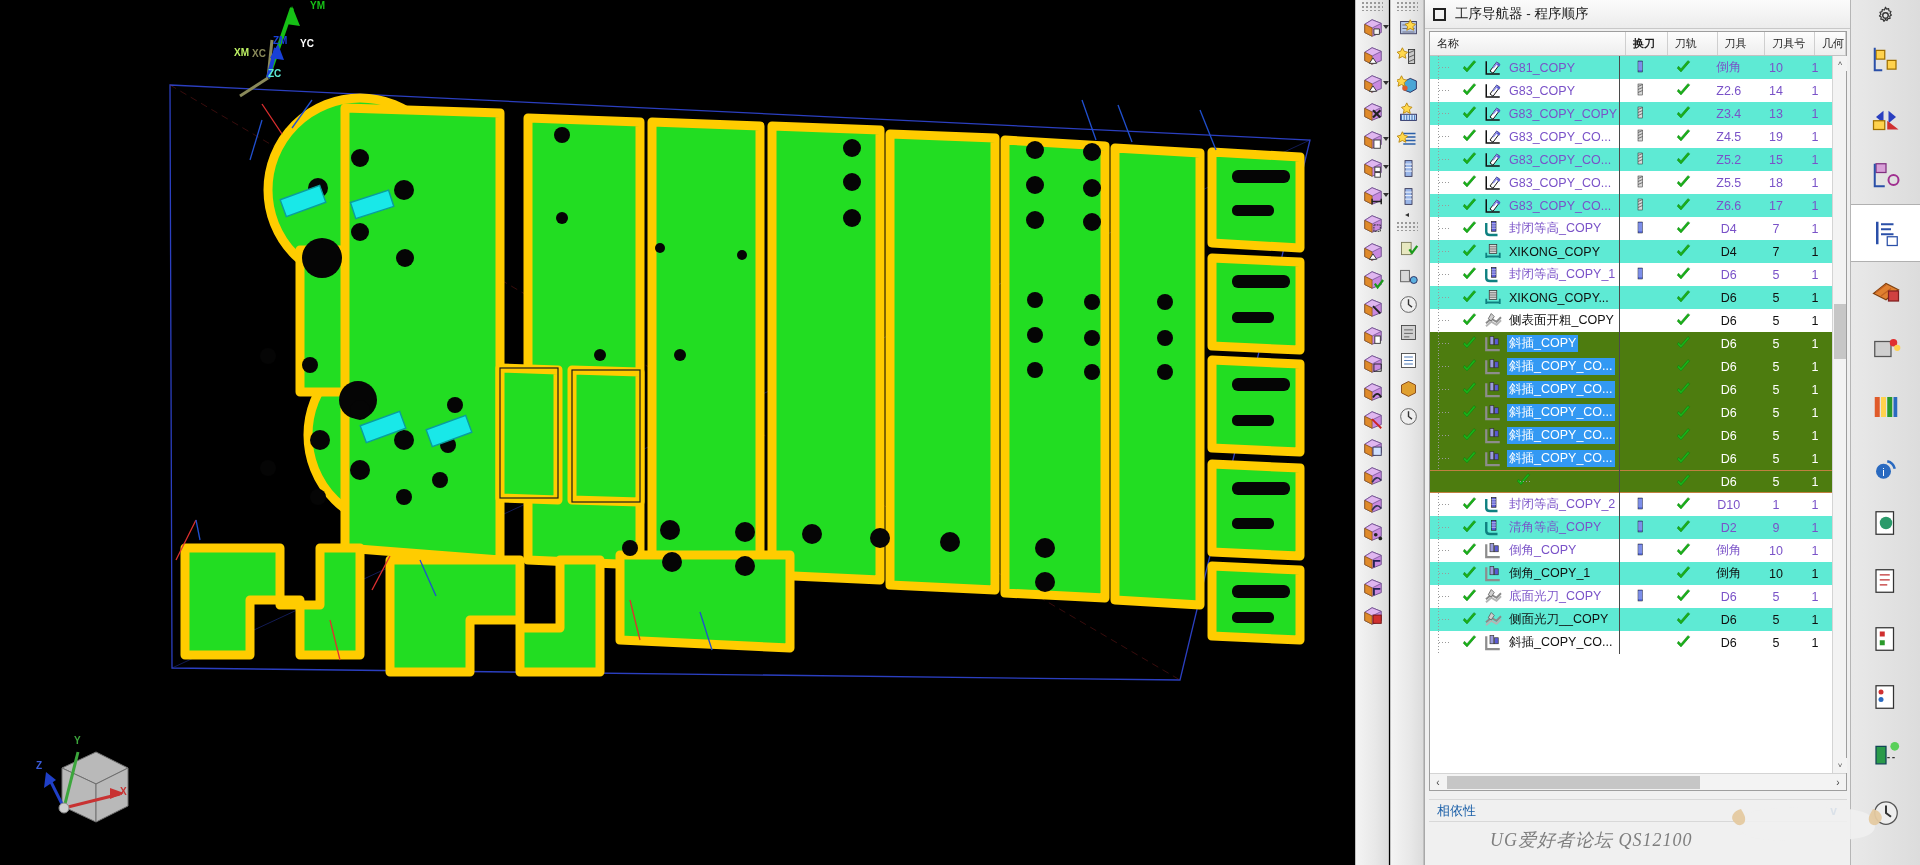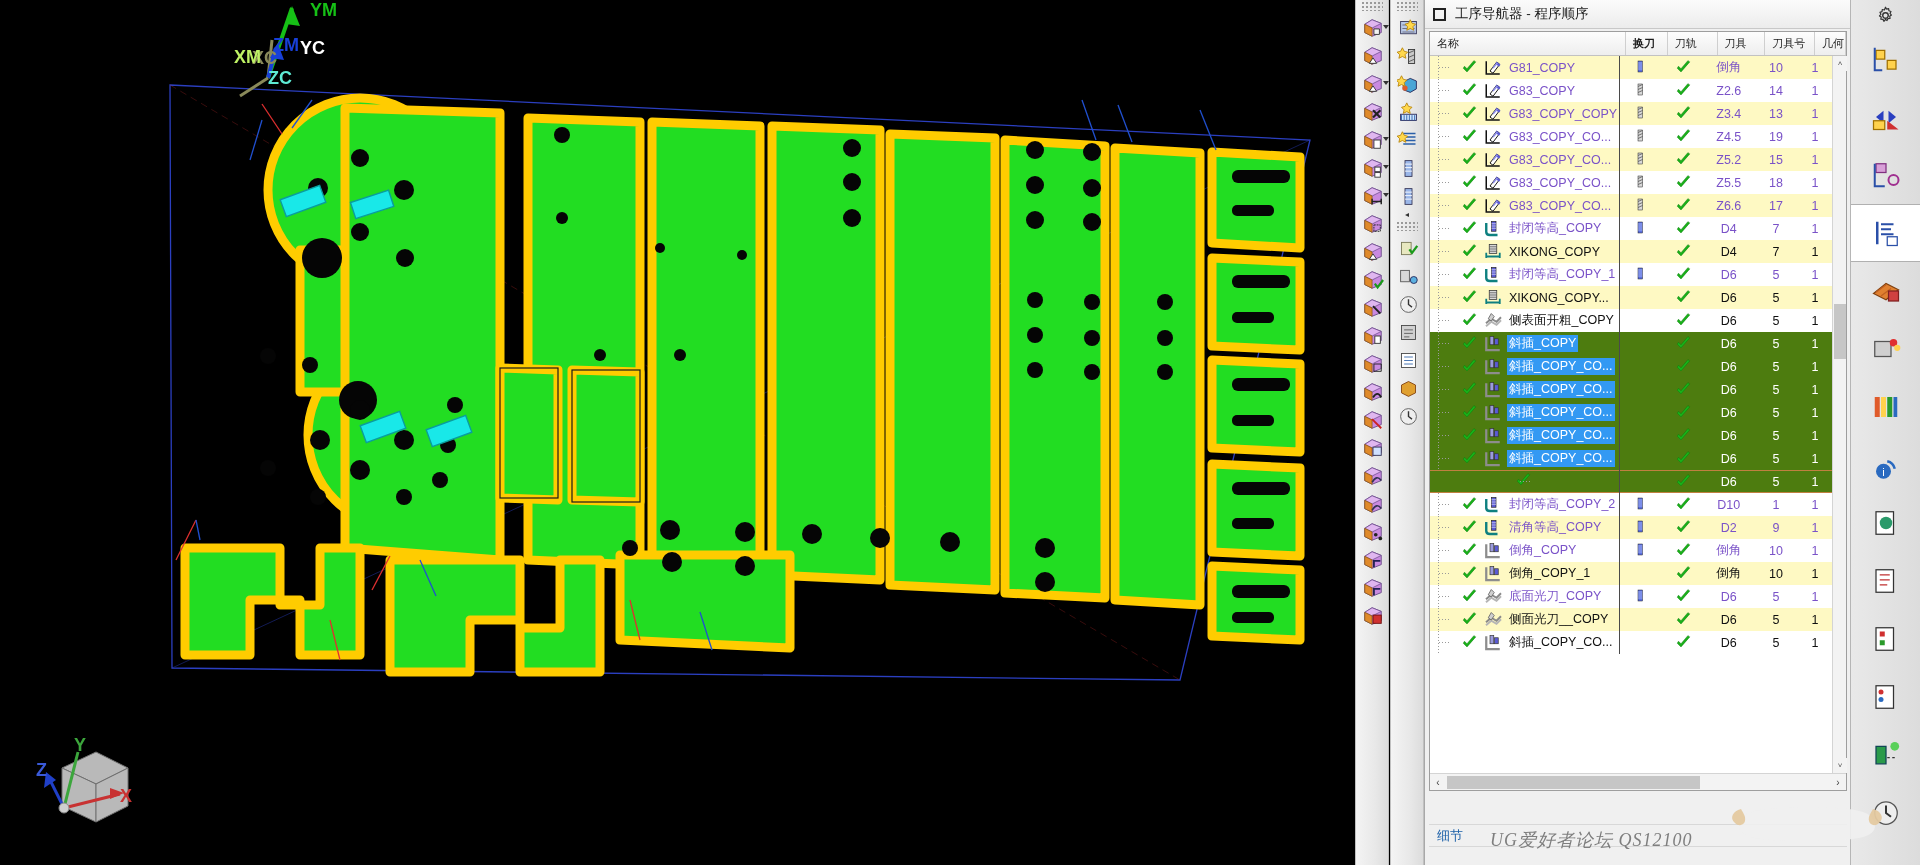--- a/index.html
+++ b/index.html
@@ -12,21 +12,21 @@
   }
   #app { position: relative; width: 1920px; height: 865px; background: #000; }
 
   
   #viewport {
     position: absolute; left: 0; top: 0; width: 1355px; height: 865px;
     background: #000; overflow: hidden;
   }
   #viewport svg { display: block; }
 
-  .axlabel { font-family: "Liberation Sans", sans-serif; font-size: 18px; font-weight: bold; text-align: right; }
+  .axlabel { font-family: "Liberation Sans", sans-serif; font-size: 10px; font-weight: bold; text-align: right; }
 
   
   .vtoolbar {
     position: absolute; top: 0; width: 34px;
     background: linear-gradient(to right,#f4f4f4,#e8e8e8 60%,#dcdcdc);
     border-left: 1px solid #c0c0c0; border-right: 1px solid #c0c0c0;
   }
   #vtb1 { left: 1355px; height: 865px; }
   #vtb2 { left: 1390px; height: 865px; }
   .grip { height: 9px; margin: 2px 5px 3px 5px;
@@ -69,21 +69,21 @@
   
   .c-name { width: 197px; }
   .c-tc   { width: 42px; font-weight: bold; }
   .c-path { width: 50px; }
   .c-tool { width: 48px; }
   .c-tnum { width: 50px; }
   .c-geo  { width: 31px; }
 
   #rowsclip { position: absolute; top: 24px; left: 0; right: 14px; bottom: 17px; overflow: hidden; }
   .row { display: flex; height: 23px; align-items: stretch; }
-  .row.alt { background: #fef9c3; }
+  .row.alt { background: #5eead4; }
   .row.sel { background: #4d7c0f; color: #fff; }
   .row.sel .cell { color: #fff; }
   .row.focus .cell { box-shadow: inset 0 1px 0 #c08040, inset 0 -1px 0 #c08040; flex-direction: column; }
   .cell { display: flex; align-items: center; font-size: 12.5px;
           white-space: nowrap; overflow: hidden; }
   .cell.c-name { padding-left: 0; gap: 3px; }
   .cell.c-tc { justify-content: center; border-left: 1px solid #4a4a4a; }
   .cell.c-path, .cell.c-tool, .cell.c-tnum, .cell.c-geo { justify-content: center; }
   .cell.c-tool, .cell.c-tnum, .cell.c-geo { padding-right: 4px; }
   .nametext { padding: 0 2px; }
@@ -1455,22 +1455,23 @@
         <div class="vsb-btn" style="position:absolute;bottom:0;left:0;">˅</div>
       </div>
 
       <div id="hscroll">
         <div class="hsb-btn">‹</div>
         <div id="hthumb"></div>
         <div class="hsb-btn" style="margin-left:auto">›</div>
       </div>
     </div>
 
-    <div class="section" id="sec2">
-      <span>细节</span>
+    <div class="section" id="sec1">
+      <span>相依性</span>
+      <span class="chev">v</span>
     </div>
   </div>
 
   <div id="rbar">
     <div class="gearwrap">
       <svg width="19" height="19" viewBox="0 0 24 24">
         <path d="M12 8.5a3.5 3.5 0 100 7 3.5 3.5 0 000-7z" fill="none" stroke="#333" stroke-width="1.8"></path>
         <path d="M12 1.5l1.3 2.4 2.7-.6.3 2.7 2.6.9-1.2 2.5 1.8 2-2.2 1.6.5 2.7-2.7.2-1.2 2.5L12 17l-2 2.4-1.2-2.5-2.7-.2.5-2.7L4.4 12.5l1.8-2L5 8l2.6-.9.3-2.7 2.7.6z" fill="none" stroke="#333" stroke-width="1.5" stroke-linejoin="round"></path>
       </svg>
     </div>

